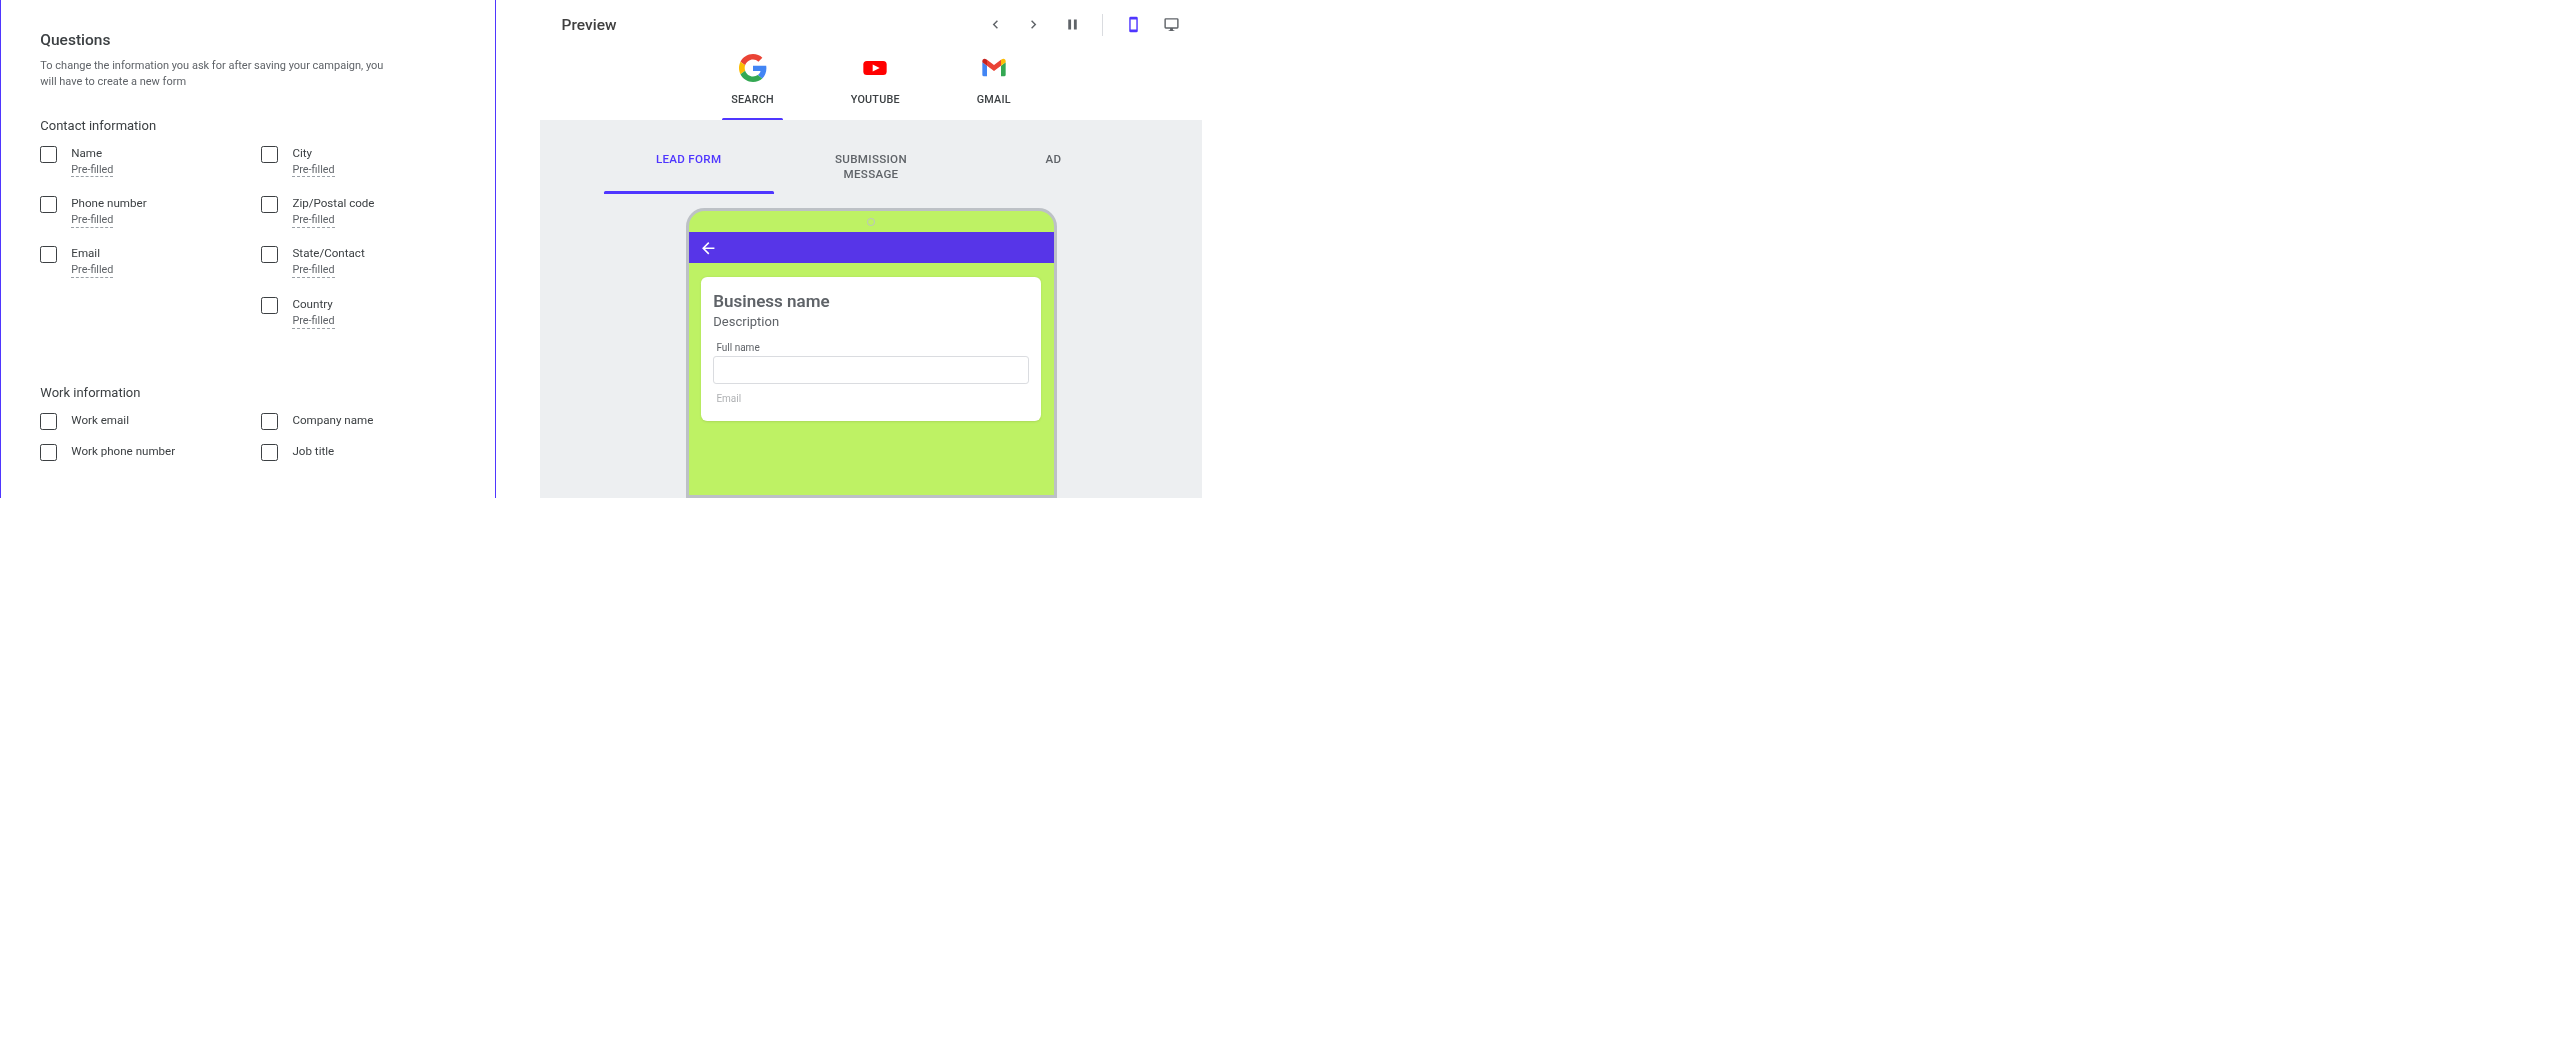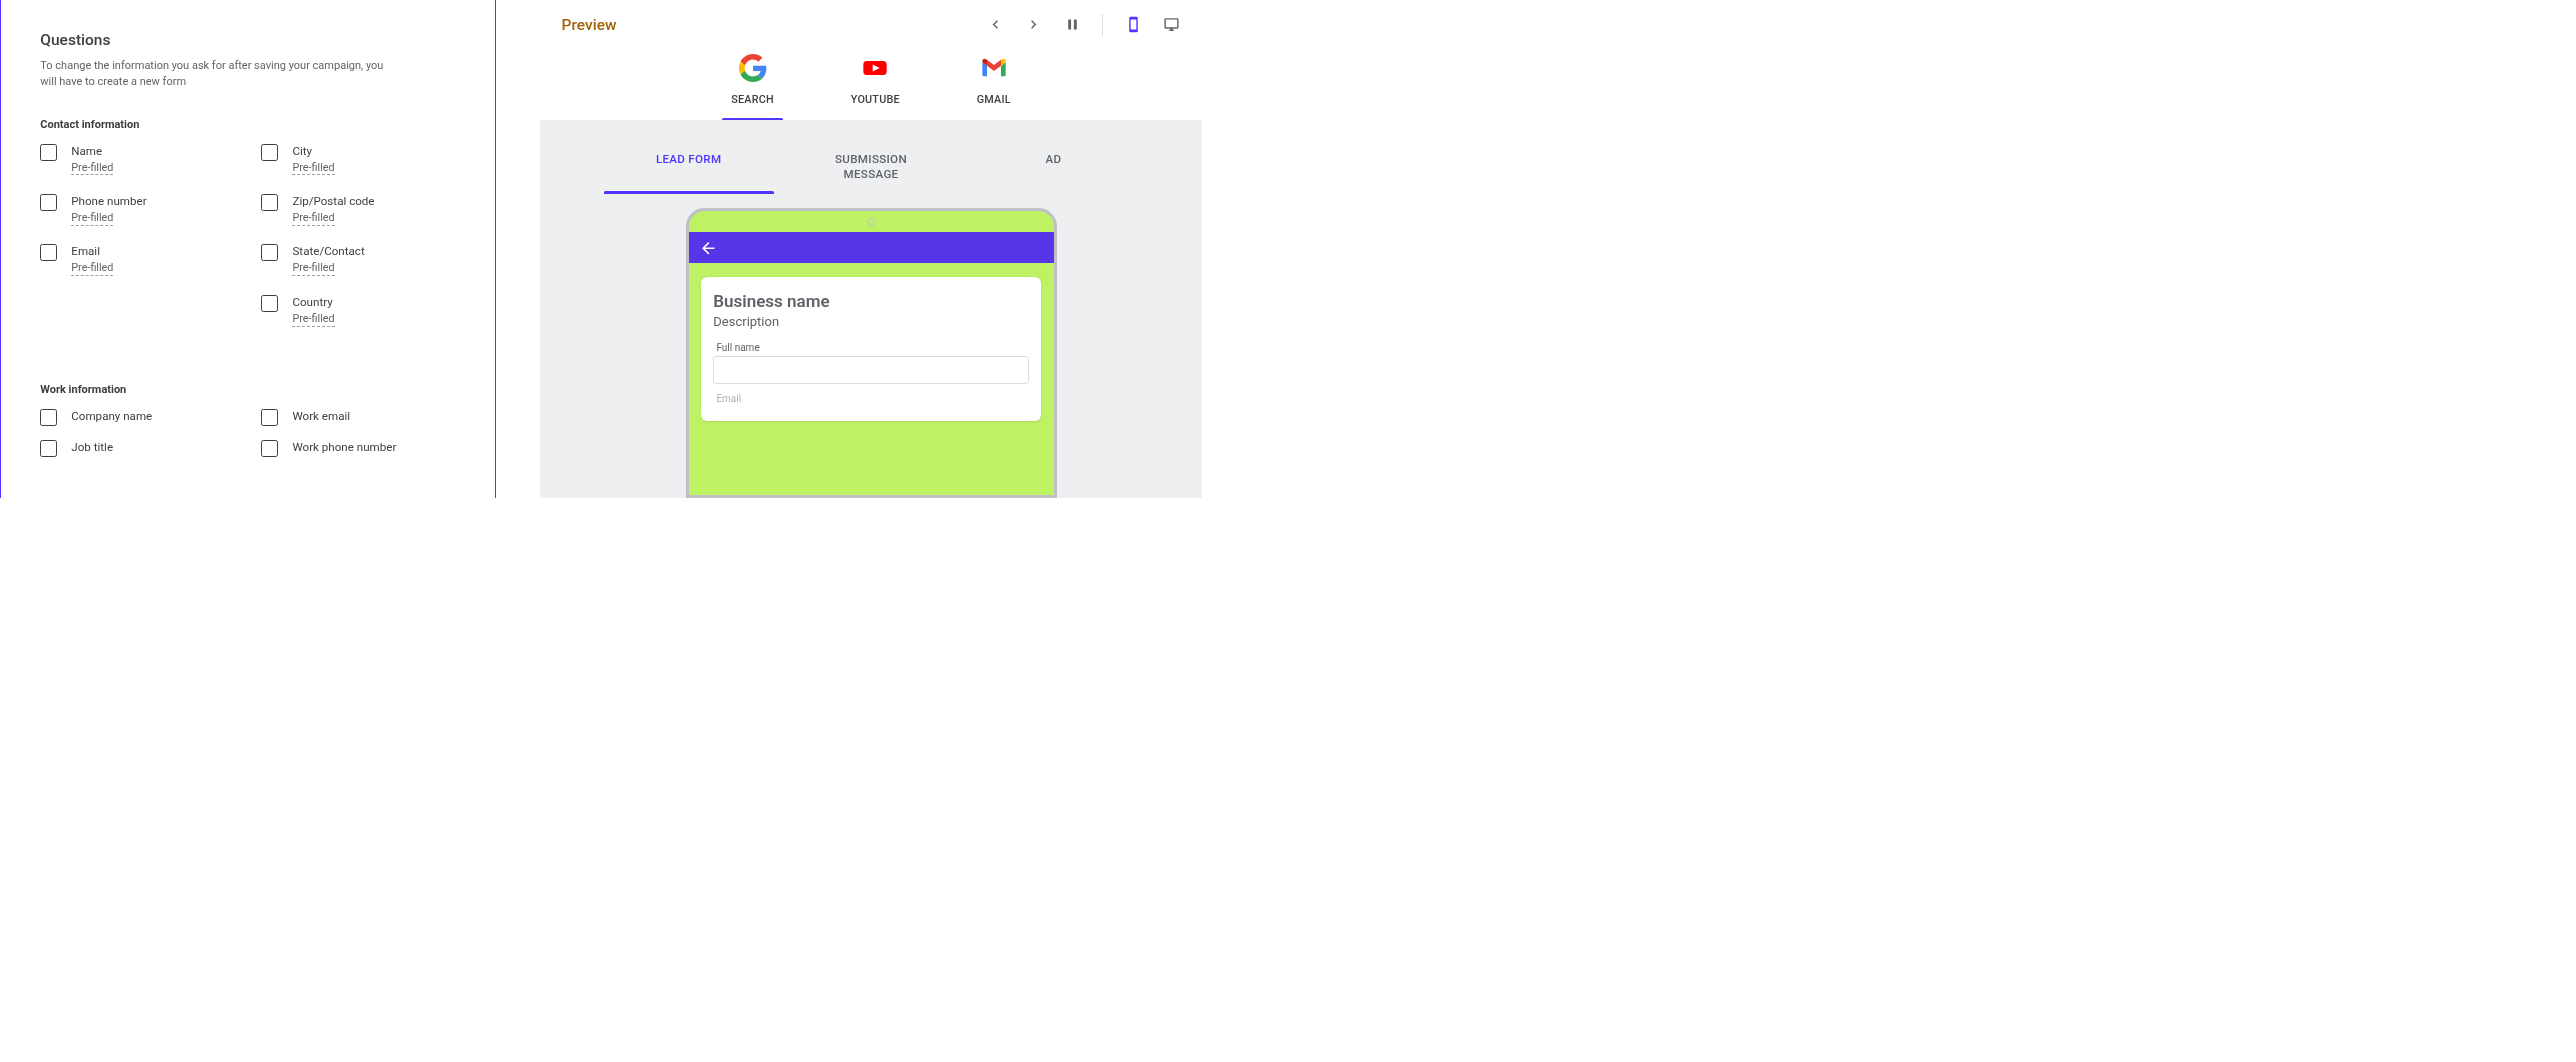--- a/index.html
+++ b/index.html
@@ -3,33 +3,33 @@
   <meta charset="utf-8">
   <style>
     * { box-sizing: border-box; margin: 0; padding: 0; }
     body { font-family: "Google Sans", Roboto, Arial, sans-serif; background: #fff; color: #3c4043; font-size: 10.8px; }
     .app { display: flex; height: 498px; width: 1202px; gap: 44px; }
     .left-panel { width: 496px; display: flex; }
     .left-rail { width: 31px; background: #fff; border-left: 1.5px solid #4f36ff; }
     .left-content { flex: 1; padding: 0 12.4px 0 9.3px; background: #fff; border-right: 1.5px solid #4f36ff; }
     .section-title { font-size: 15.5px; font-weight: 500; color: #3c4043; margin-top: 31px; margin-bottom: 9.3px; }
     .section-desc { font-size: 11px; color: #5f6368; line-height: 1.45; max-width: 355px; }
-    .group-label { font-size: 11px; font-weight: 700; color: #3c4043; margin-top: 28px; margin-bottom: 12.4px; }
+    .group-label { font-size: 13px; font-weight: 400; color: #3c4043; margin-top: 28px; margin-bottom: 12.4px; }
     .group-label.work { margin-top: 38px; }
     .fields-grid { display: grid; grid-template-columns: 1fr 1fr; }
     .field-row { display: flex; align-items: flex-start; margin-bottom: 18.5px; }
     .field-row.single { margin-bottom: 14px; }
     .cbox { width: 17px; height: 17px; border: 1.9px solid #3c4043; border-radius: 2.3px; margin-right: 14px; flex-shrink:0; cursor:pointer; }
     .field-text { display:flex; flex-direction:column; }
     .field-label { font-size: 11.6px; color: #3c4043; margin-bottom: 3.1px; }
     .prefill { font-size: 10.8px; color: #5f6368; border-bottom: 1.2px dashed #9aa0a6; width: fit-content; padding-bottom:0.8px; }
     .right-panel { flex: 1; background: #edeff1; display:flex; flex-direction:column; }
     .preview-hdr { background:#fff; padding: 14px 21.6px 0 21.6px; }
     .preview-top { display:flex; align-items:center; justify-content:space-between; }
-    .preview-title { font-size: 15.5px; font-weight:500; color:#a16207; }
+    .preview-title { font-size: 15.5px; font-weight:500; color:#404040; }
     .preview-ctrls { display:flex; align-items:center; gap: 21.6px; }
     .ctrl-icon { width:17px; height:17px; color:#5f6368; cursor:pointer; }
     .ctrl-icon svg { width:100%; height:100%; display:block; }
     .ctrl-icon.active { color:#4f36ff; }
     .vdiv { width:0.8px; height:21.6px; background:#dadce0; }
     .channels { display:flex; justify-content:center; gap:77px; margin-top:18.5px; }
     .channel { display:flex; flex-direction:column; align-items:center; gap:10.8px; cursor:pointer; padding-bottom:14px; position:relative; }
     .channel-icon { width:28px; height:28px; }
     .channel-label { font-size:10.8px; font-weight:500; color:#3c4043; letter-spacing:0.2px; }
     .channel.active::after { content:""; position:absolute; bottom:0; left:-9.3px; right:-9.3px; height:2.3px; background:#4f36ff; border-radius:1.5px 1.5px 0 0; }
@@ -116,41 +116,41 @@
           </div>
         </div>
       </div>
 
       <div class="group-label work">Work information</div>
       <div class="fields-grid">
         <div>
           <div class="field-row single">
             <div class="cbox"></div>
             <div class="field-text">
+              <span class="field-label">Work email</span>
+            </div>
+          </div>
+          <div class="field-row single">
+            <div class="cbox"></div>
+            <div class="field-text">
+              <span class="field-label">Work phone number</span>
+            </div>
+          </div>
+        </div>
+        <div>
+          <div class="field-row single">
+            <div class="cbox"></div>
+            <div class="field-text">
               <span class="field-label">Company name</span>
             </div>
           </div>
           <div class="field-row single">
             <div class="cbox"></div>
             <div class="field-text">
               <span class="field-label">Job title</span>
-            </div>
-          </div>
-        </div>
-        <div>
-          <div class="field-row single">
-            <div class="cbox"></div>
-            <div class="field-text">
-              <span class="field-label">Work email</span>
-            </div>
-          </div>
-          <div class="field-row single">
-            <div class="cbox"></div>
-            <div class="field-text">
-              <span class="field-label">Work phone number</span>
             </div>
           </div>
         </div>
       </div>
     </div>
   </div>
 
   <div class="right-panel">
     <div class="preview-hdr">
       <div class="preview-top">

